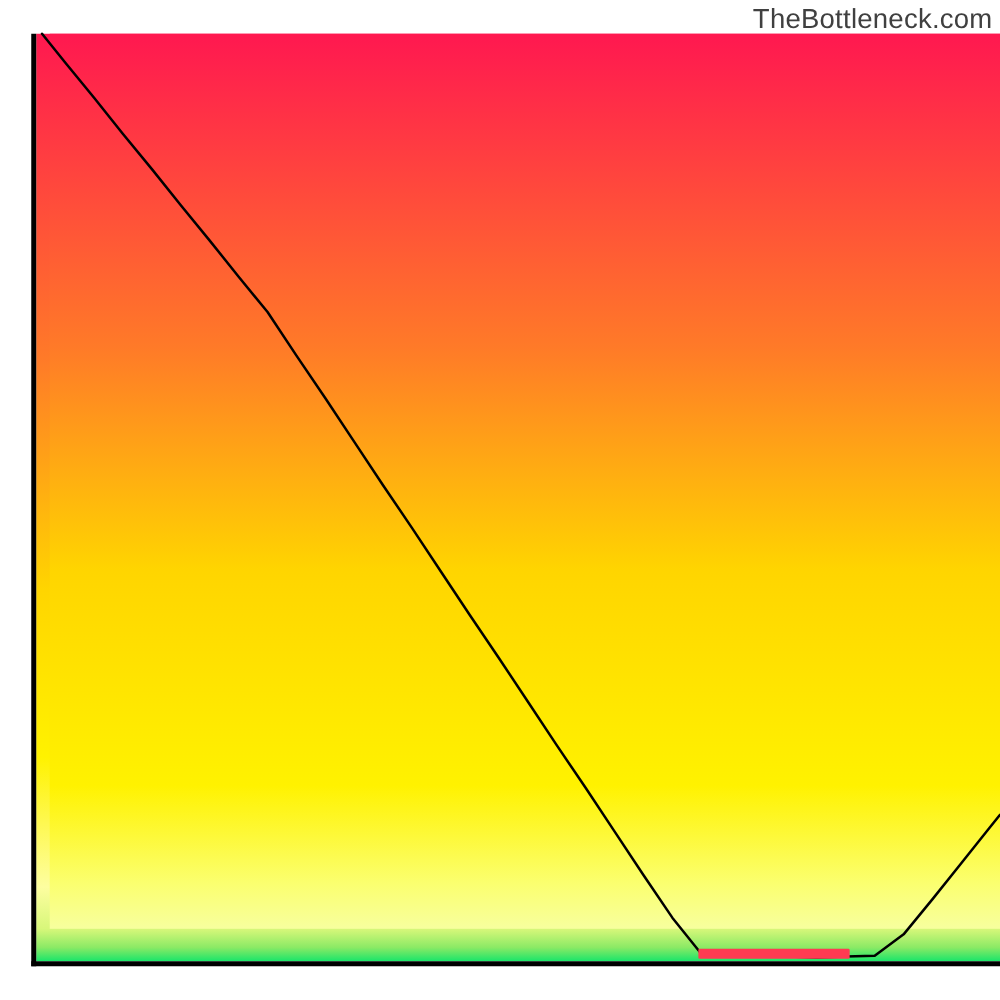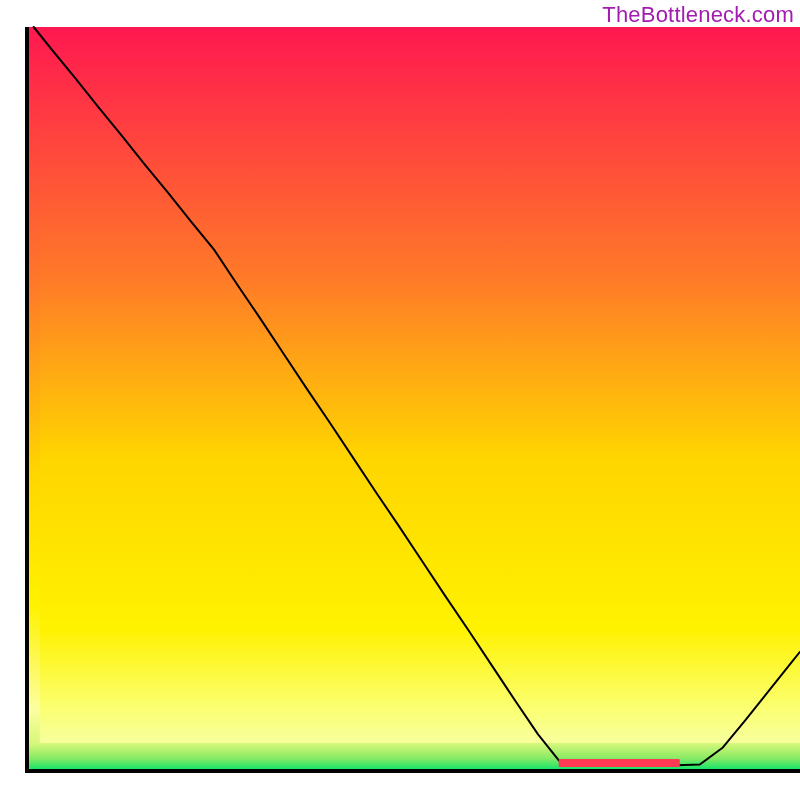--- a/index.html
+++ b/index.html
@@ -14,21 +14,21 @@
     position: relative;
     width: 800px;
     height: 800px;
   }
   .watermark {
     position: absolute;
     top: 2px;
     right: 6px;
     font-family: Arial, Helvetica, sans-serif;
     font-size: 22px;
-    color: #a21caf;
+    color: #404040;
     letter-spacing: 0.2px;
     user-select: none;
   }
   svg.chart {
     position: absolute;
     left: 0;
     top: 0;
     width: 800px;
     height: 800px;
   }

